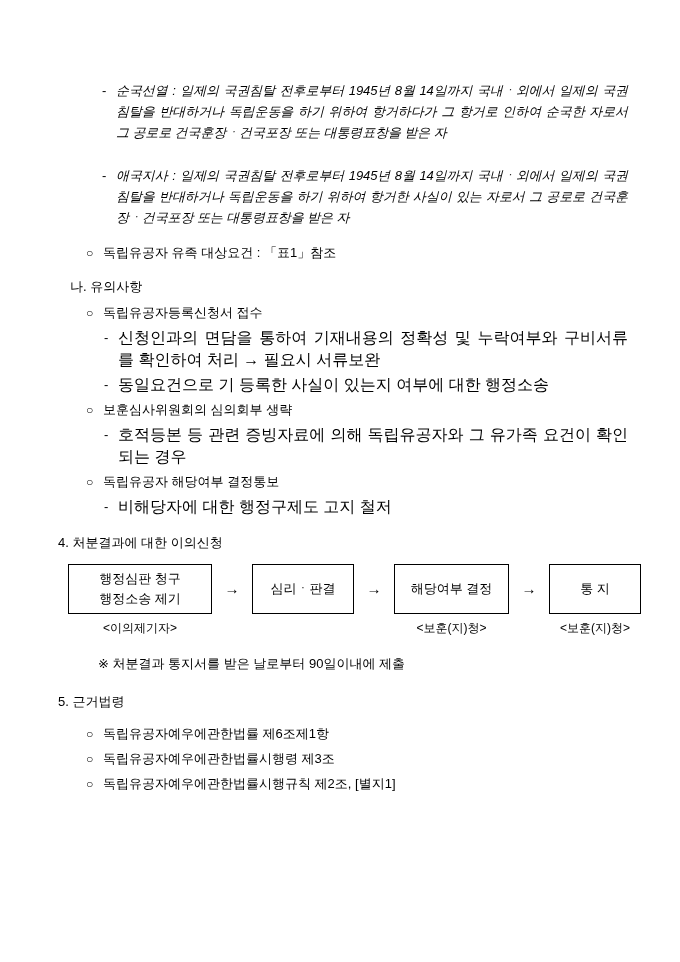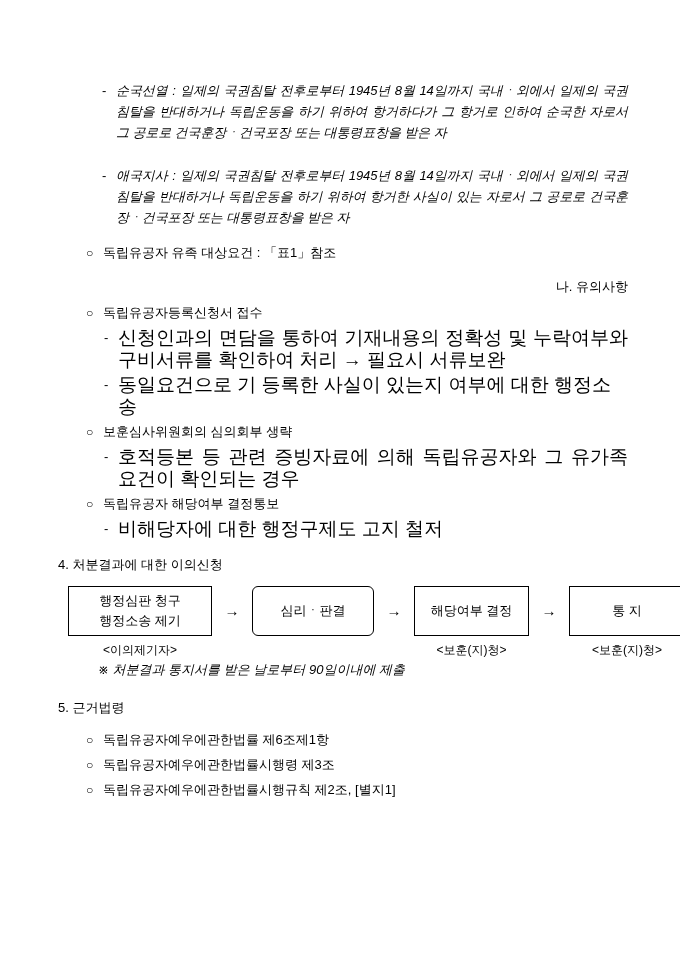--- a/index.html
+++ b/index.html
@@ -77,33 +77,32 @@
   }
   .sub-dash .marker {
     width: 14px;
     flex: 0 0 14px;
     font-size: 13px;
     line-height: 22px;
   }
   .sub-dash .body {
     flex: 1;
     line-height: 22px;
-    font-size: 19px;
+    font-size: 16px;
   }
   .sub-dash .body.wide {
     text-align: justify;
   }
 
   .section-head {
     margin-left: 12px;
     font-size: 13px;
     line-height: 22px;
     margin-top: 12px;
     margin-bottom: 4px;
-    text-align: right;
   }
   .num-head {
     margin-left: 0px;
     font-size: 13px;
     line-height: 22px;
     margin-top: 14px;
     margin-bottom: 10px;
   }
 
   
@@ -125,43 +124,42 @@
     flex-direction: column;
     justify-content: center;
     align-items: center;
     font-size: 13px;
     line-height: 20px;
     height: 50px;
     padding: 0 6px;
     white-space: nowrap;
   }
   .b1 { width: 144px; }
-  .b2 { width: 122px; border-radius: 6px; }
+  .b2 { width: 102px; }
   .b3 { width: 115px; }
-  .b4 { width: 116px; }
+  .b4 { width: 92px; }
   .flow-caption {
     margin-top: 6px;
     font-size: 12px;
     line-height: 17px;
     text-align: right;
     white-space: pre-line;
   }
   .arrow {
     width: 40px;
     text-align: center;
     font-size: 15px;
     line-height: 50px;
     flex: 0 0 40px;
   }
   .note {
     margin-left: 40px;
-    margin-top: 0;
-    font-size: 13px;
-    line-height: 22px;
-    font-style: italic;
+    margin-top: 16px;
+    font-size: 13px;
+    line-height: 22px;
   }
 </style>
 </head>
 <body>
 
 <div class="page">
   <div class="content">
 
     <div class="dash-item">
       <span class="marker">-</span>

